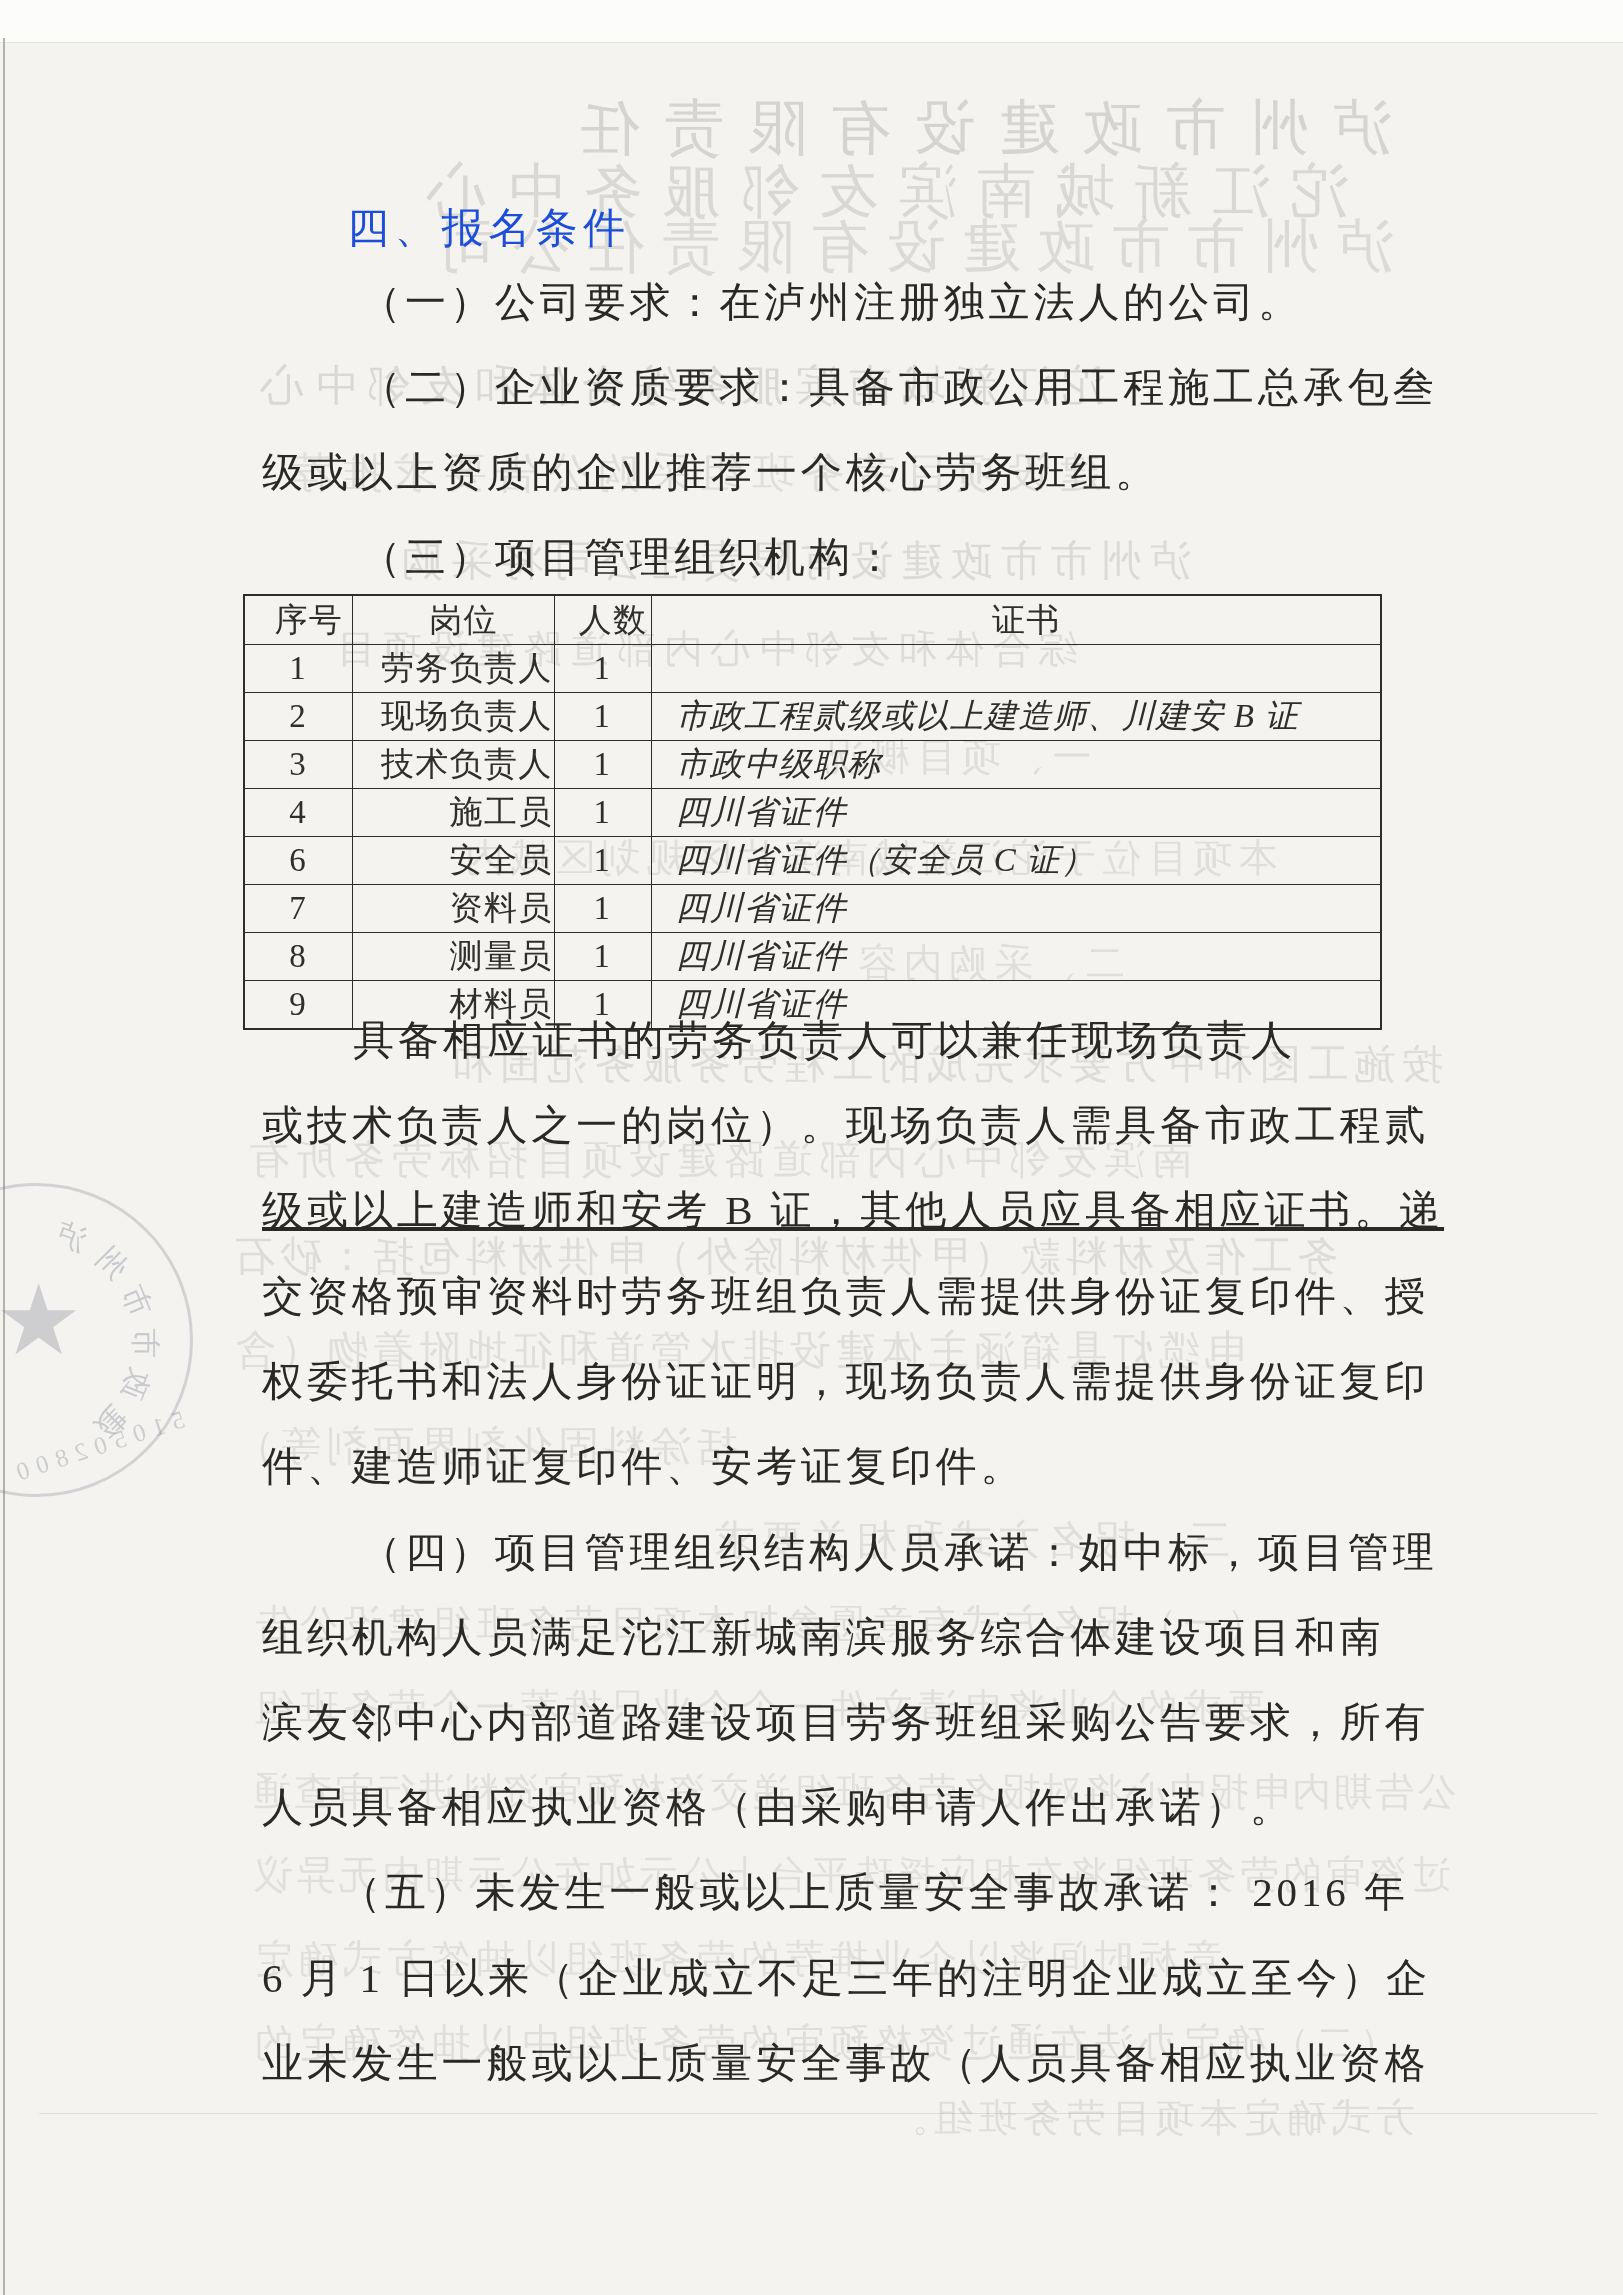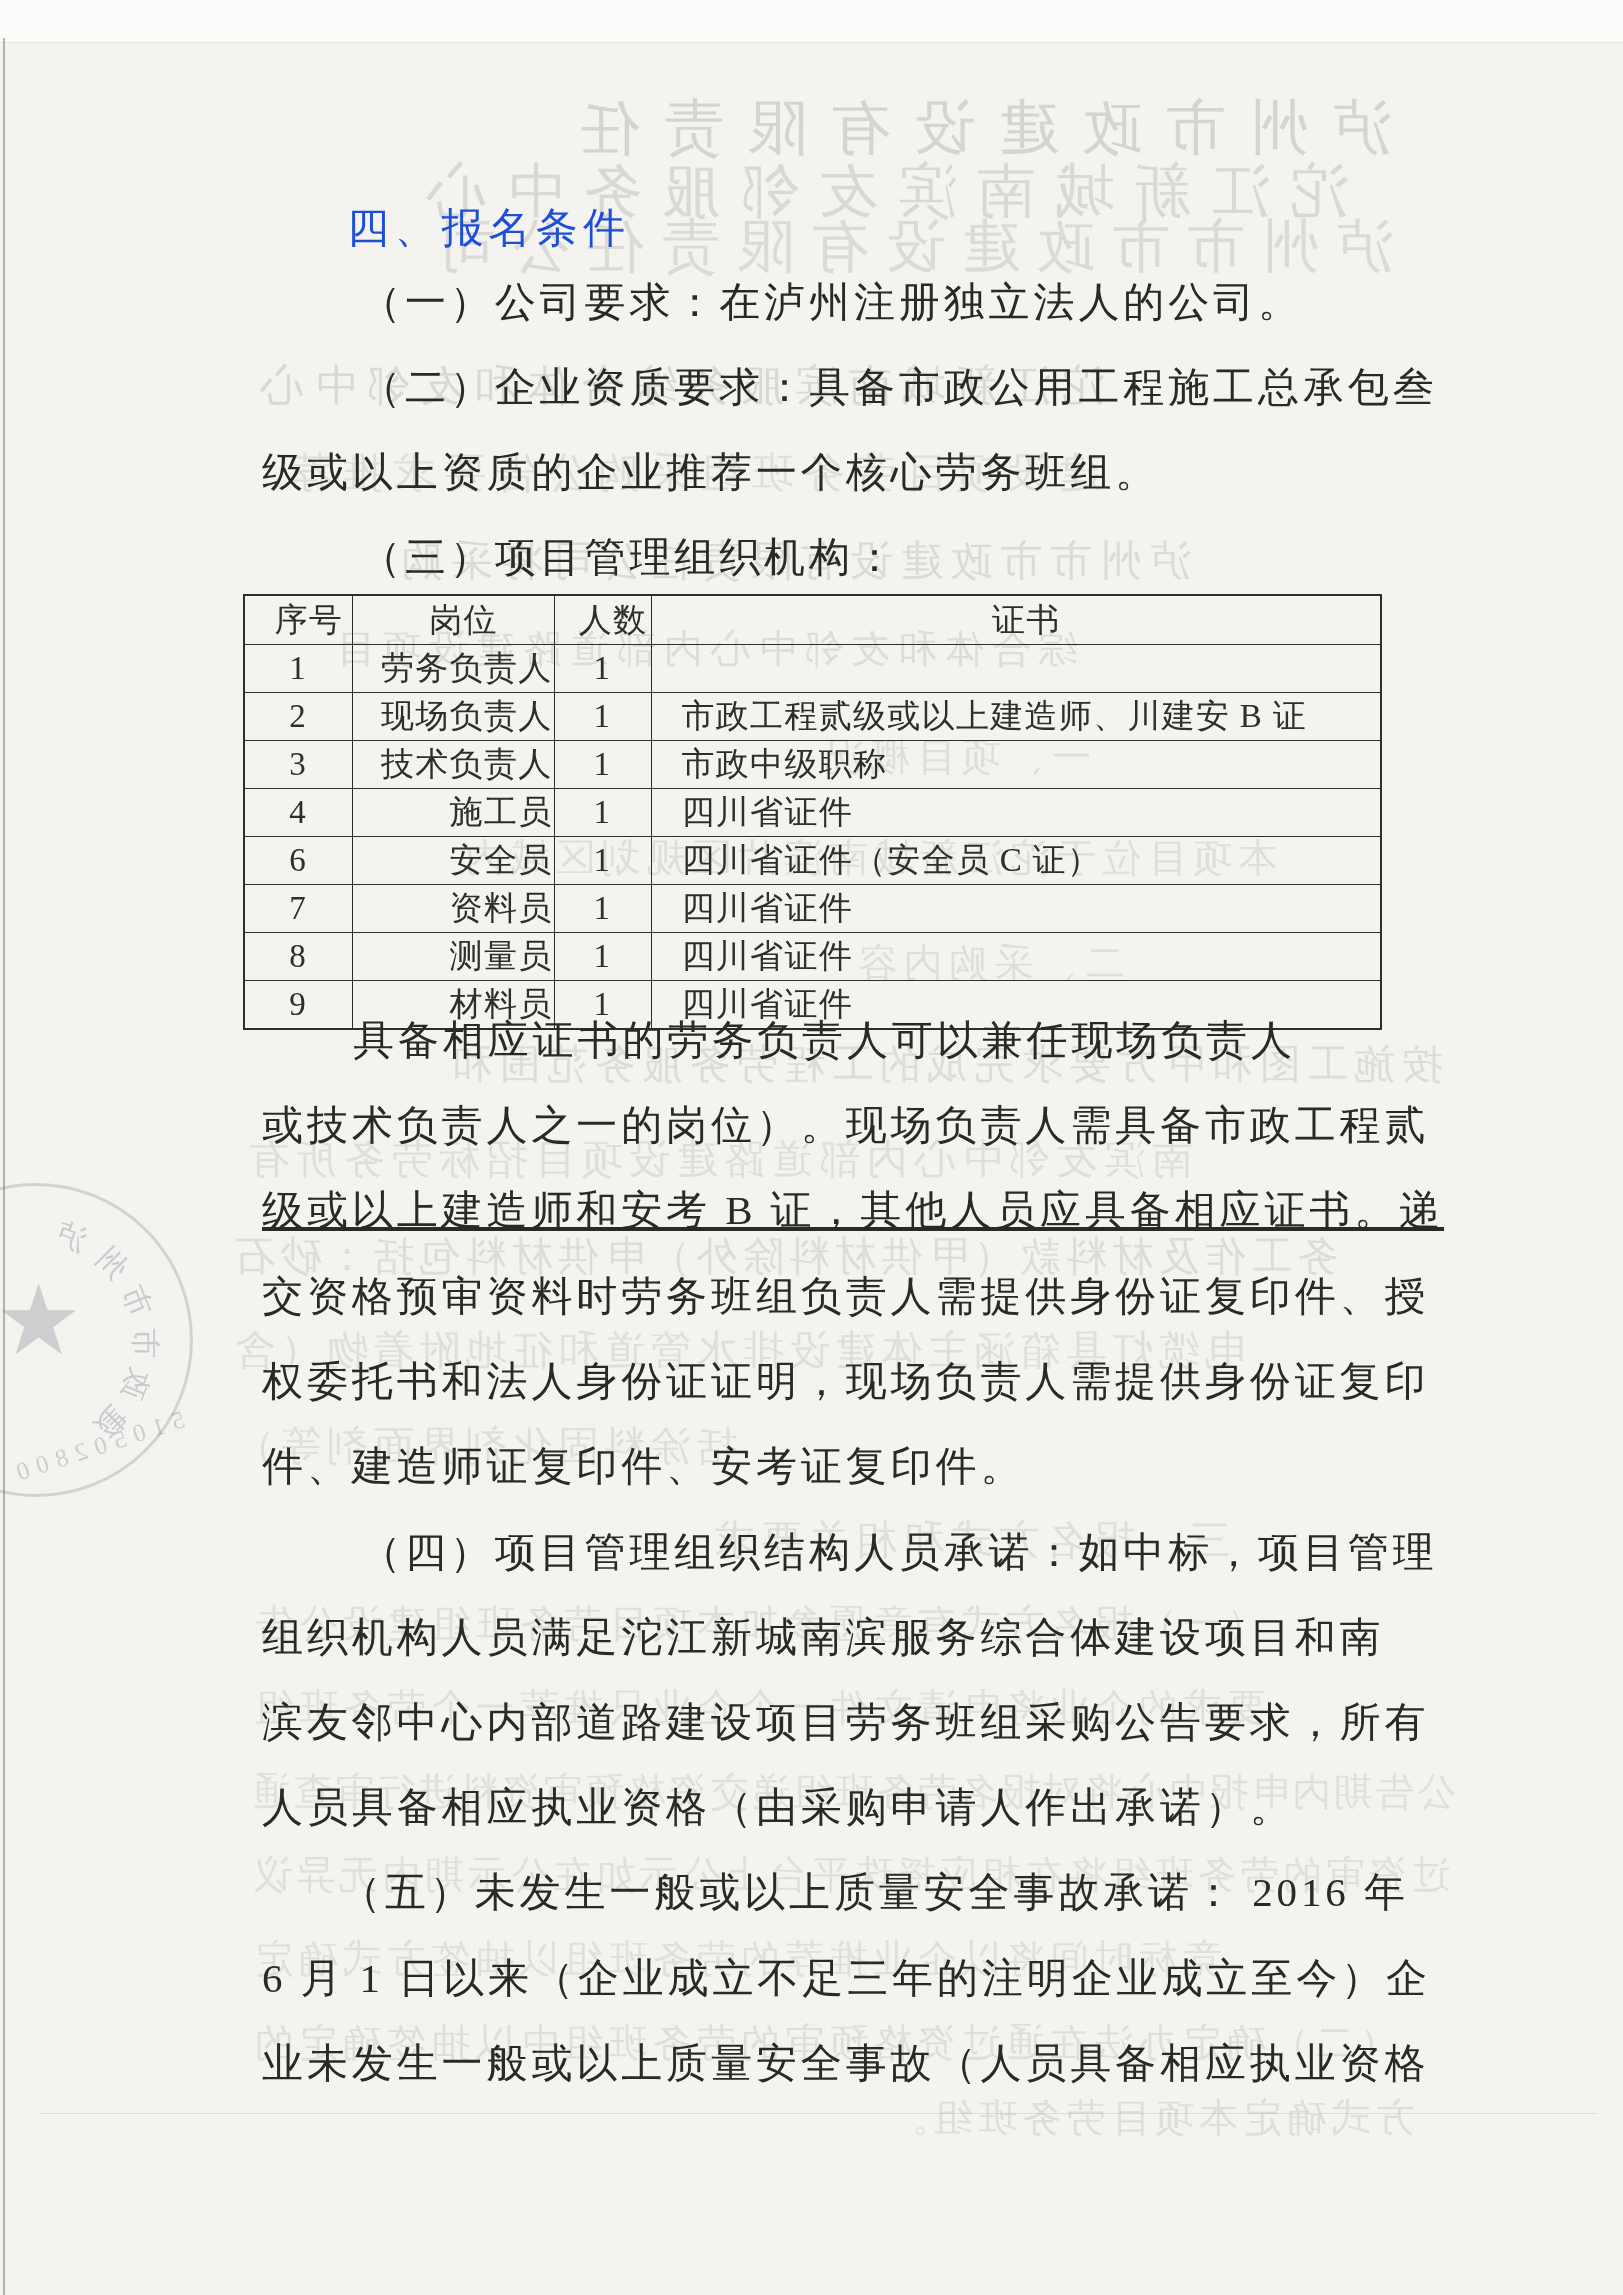--- a/index.html
+++ b/index.html
@@ -21,21 +21,21 @@
   .qual-table{position:absolute;left:243px;top:594px;width:1139px;border-collapse:collapse;table-layout:fixed;}
   .qual-table th,.qual-table td{
     border:1.3px solid #2e2d2a;color:#2f2e2b;font-size:33px;letter-spacing:1.3px;
     font-weight:normal;vertical-align:middle;white-space:pre;overflow:hidden;
   }
   .qual-table{border:2.6px solid #2e2d2a;}
   .qual-table th{height:46px;text-align:center;padding-left:22px;}
   .qual-table td{height:43px;}
   .qual-table td.c-num,.qual-table td.c-count{text-align:center;}
   .qual-table td.c-post{text-align:right;padding-left:18.3px;}
-  .qual-table td.c-cert{text-align:left;padding-left:30px;}
+  .qual-table td.c-cert{text-align:left;padding-left:24px;font-style:italic;}
 
   
   .ghost{position:absolute;color:#3c3b36;transform:scaleX(-1);white-space:pre;pointer-events:none;}
 
   
   .stamp-circle{position:absolute;left:-121px;top:1183px;width:308px;height:308px;border:3.3px solid rgba(118,124,138,.28);border-radius:50%;}
   .stamp-star{position:absolute;left:-5.2px;top:1263px;font-size:98px;color:rgba(118,124,138,.30);font-family:"DejaVu Sans",sans-serif;}
   .stamp-ch{position:absolute;font-size:30px;color:rgba(110,118,134,.32);transform-origin:center;}
   .stamp-digits{position:absolute;left:5.2px;top:1433px;font-size:25px;letter-spacing:7.9px;color:rgba(110,118,134,.30);transform:scaleX(-1) rotate(18deg);white-space:pre;}
 </style>

